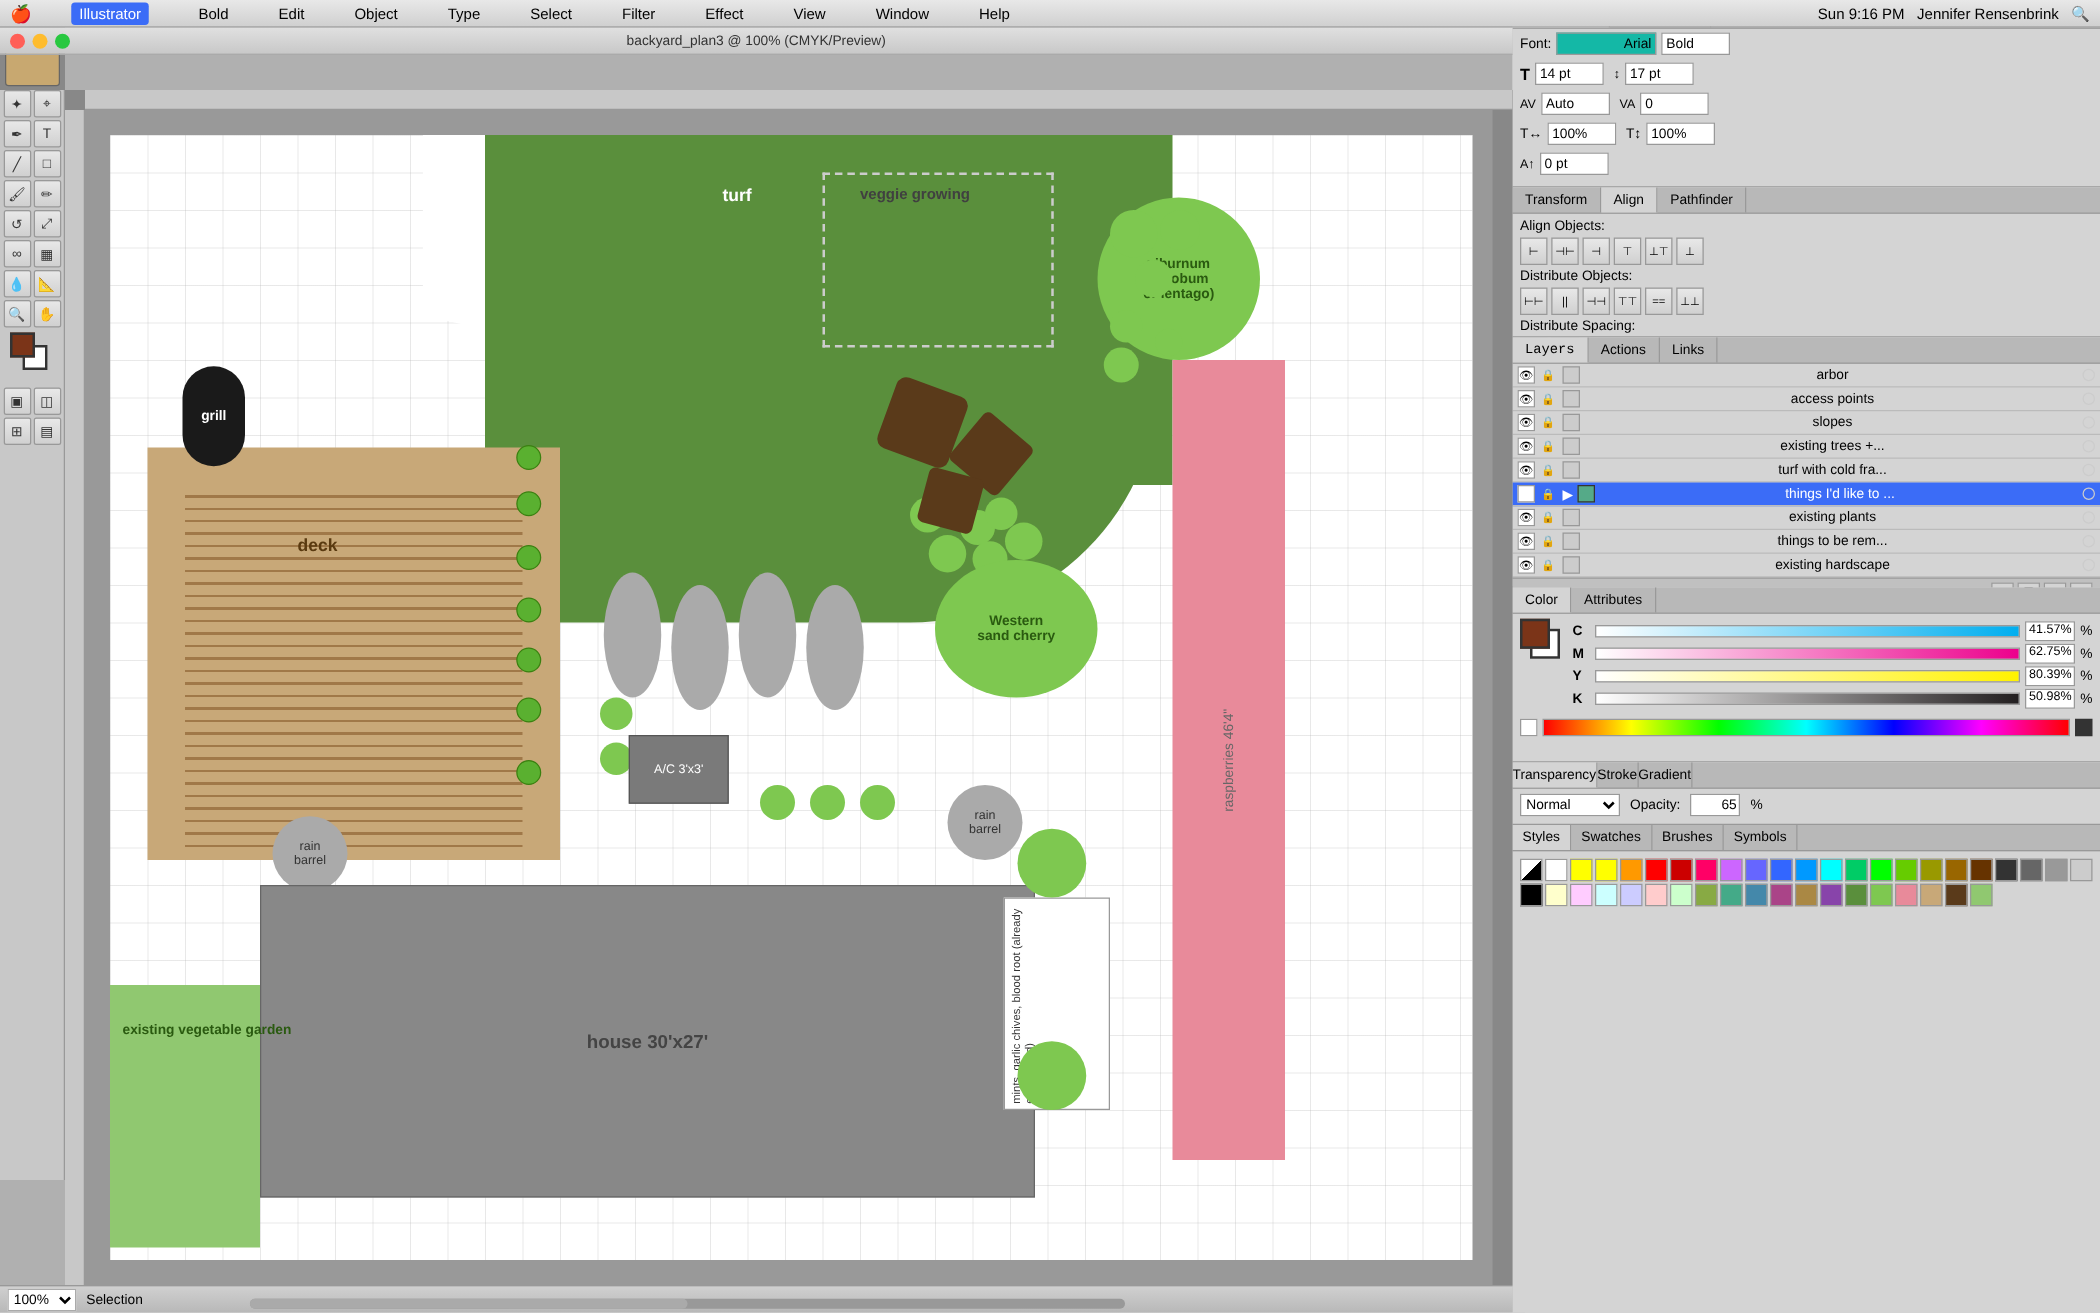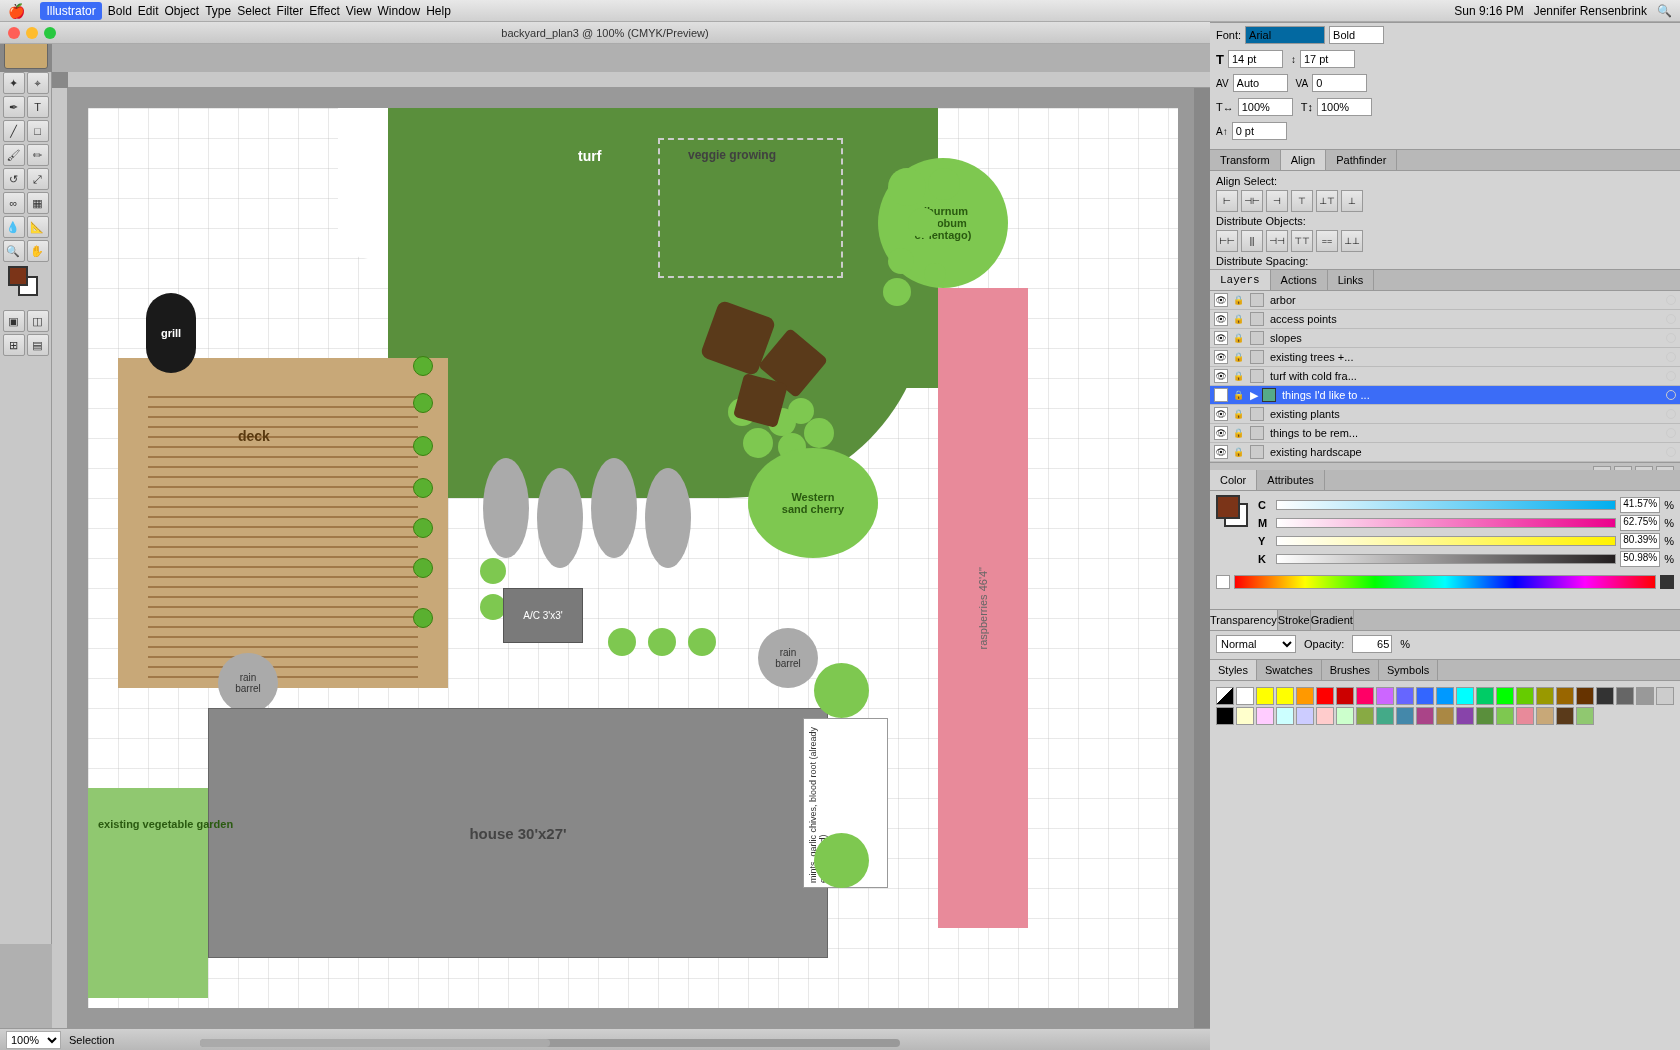--- a/index.html
+++ b/index.html
@@ -6,21 +6,21 @@
     body { width: 1680px; height: 1050px; overflow: hidden; background: #b0b0b0; font-family: Arial, sans-serif; font-size: 11px; }
 
     
     #menubar {
       position: absolute; top: 0; left: 0; width: 1680px; height: 22px;
       background: linear-gradient(to bottom, #e8e8e8, #d0d0d0);
       display: flex; align-items: center; padding: 0 8px;
       border-bottom: 1px solid #aaa; z-index: 100;
     }
     .menu-apple { font-size: 14px; margin-right: 12px; }
-    .menu-item { margin: 0 3px; font-size: 12px; font-weight: 500; cursor: default; }
+    .menu-item { margin: 0 20px; font-size: 12px; font-weight: 500; cursor: default; }
     .menu-item.active { background: #3b6cf7; color: white; padding: 2px 6px; border-radius: 3px; }
     .menu-right { margin-left: auto; display: flex; align-items: center; gap: 10px; font-size: 12px; }
 
     
     #titlebar {
       position: absolute; top: 22px; left: 0; width: 1210px; height: 22px;
       background: linear-gradient(to bottom, #e0e0e0, #c8c8c8);
       display: flex; align-items: center; justify-content: center;
       border-bottom: 1px solid #aaa;
     }
@@ -211,22 +211,22 @@
       display: flex; background: #b8b8b8; border-bottom: 1px solid #999;
     }
     .panel-tab {
       padding: 4px 12px; font-size: 12px; cursor: pointer; border-right: 1px solid #999;
     }
     .panel-tab.active { background: #d4d4d4; }
     .panel-row {
       display: flex; align-items: center; padding: 3px 6px; gap: 4px; font-size: 11px;
     }
     .panel-input {
-      width: 80px; height: 18px; border: 1px solid #999; background: #0369a1;
-      font-size: 11px; padding: 0 3px;
+      width: 80px; height: 18px; border: 1px solid #999; background: #14b8a6;
+      font-size: 11px; padding: 0 3px; text-align: right;
     }
     .panel-input-sm {
       width: 55px; height: 18px; border: 1px solid #999; background: white;
       font-size: 11px; padding: 0 3px;
     }
 
     
     #align-panel {
       position: absolute; top: 150px; left: 0; width: 470px; height: 120px;
       background: #d4d4d4; border-bottom: 1px solid #999;
@@ -254,21 +254,21 @@
     .layers-tab { padding: 4px 10px; font-size: 11px; cursor: pointer; border-right: 1px solid #999; }
     .layers-tab.active { background: #d4d4d4; font-family: Liberation Mono, monospace; }
     .layer-row {
       display: flex; align-items: center; padding: 2px 4px; font-size: 11px;
       border-bottom: 1px solid #bbb; gap: 4px; cursor: pointer;
     }
     .layer-row.selected { background: #3b6cf7; color: white; }
     .layer-eye { width: 14px; height: 14px; border: 1px solid #999; background: white; font-size: 9px; display:flex;align-items:center;justify-content:center; }
     .layer-lock { width: 14px; height: 14px; font-size: 9px; display:flex;align-items:center;justify-content:center; }
     .layer-icon { width: 14px; height: 14px; border: 1px solid #999; margin-right: 2px; }
-    .layer-name { flex: 1; overflow: hidden; white-space: nowrap; text-overflow: ellipsis; }
+    .layer-name { flex: 1; overflow: hidden; white-space: nowrap; text-overflow: ellipsis; text-align: center; }
     .layer-dot { width: 10px; height: 10px; border: 1px solid #ccc; border-radius: 50%; }
     .layers-bottom {
       display: flex; align-items: center; padding: 3px 6px; font-size: 11px;
       background: #c0c0c0; border-top: 1px solid #999; gap: 4px;
     }
     .layers-btn { width: 18px; height: 18px; border: 1px solid #999; background: #d4d4d4; display:flex;align-items:center;justify-content:center; font-size:10px; cursor:pointer; }
 
     
     #color-panel {
       position: absolute; top: 470px; left: 0; width: 470px; height: 140px;
@@ -405,21 +405,21 @@
     </div>
   </div>
 
   <div id="align-panel">
     <div class="align-panel-tabs">
       <div class="align-tab">Transform</div>
       <div class="align-tab active">Align</div>
       <div class="align-tab">Pathfinder</div>
     </div>
     <div class="align-section">
-      <div>Align Select:</div>
+      <div>Align Objects:</div>
       <div class="align-row">
         <div class="align-btn">⊢</div>
         <div class="align-btn">⊣⊢</div>
         <div class="align-btn">⊣</div>
         <div class="align-btn">⊤</div>
         <div class="align-btn">⊥⊤</div>
         <div class="align-btn">⊥</div>
       </div>
       <div>Distribute Objects:</div>
       <div class="align-row">

